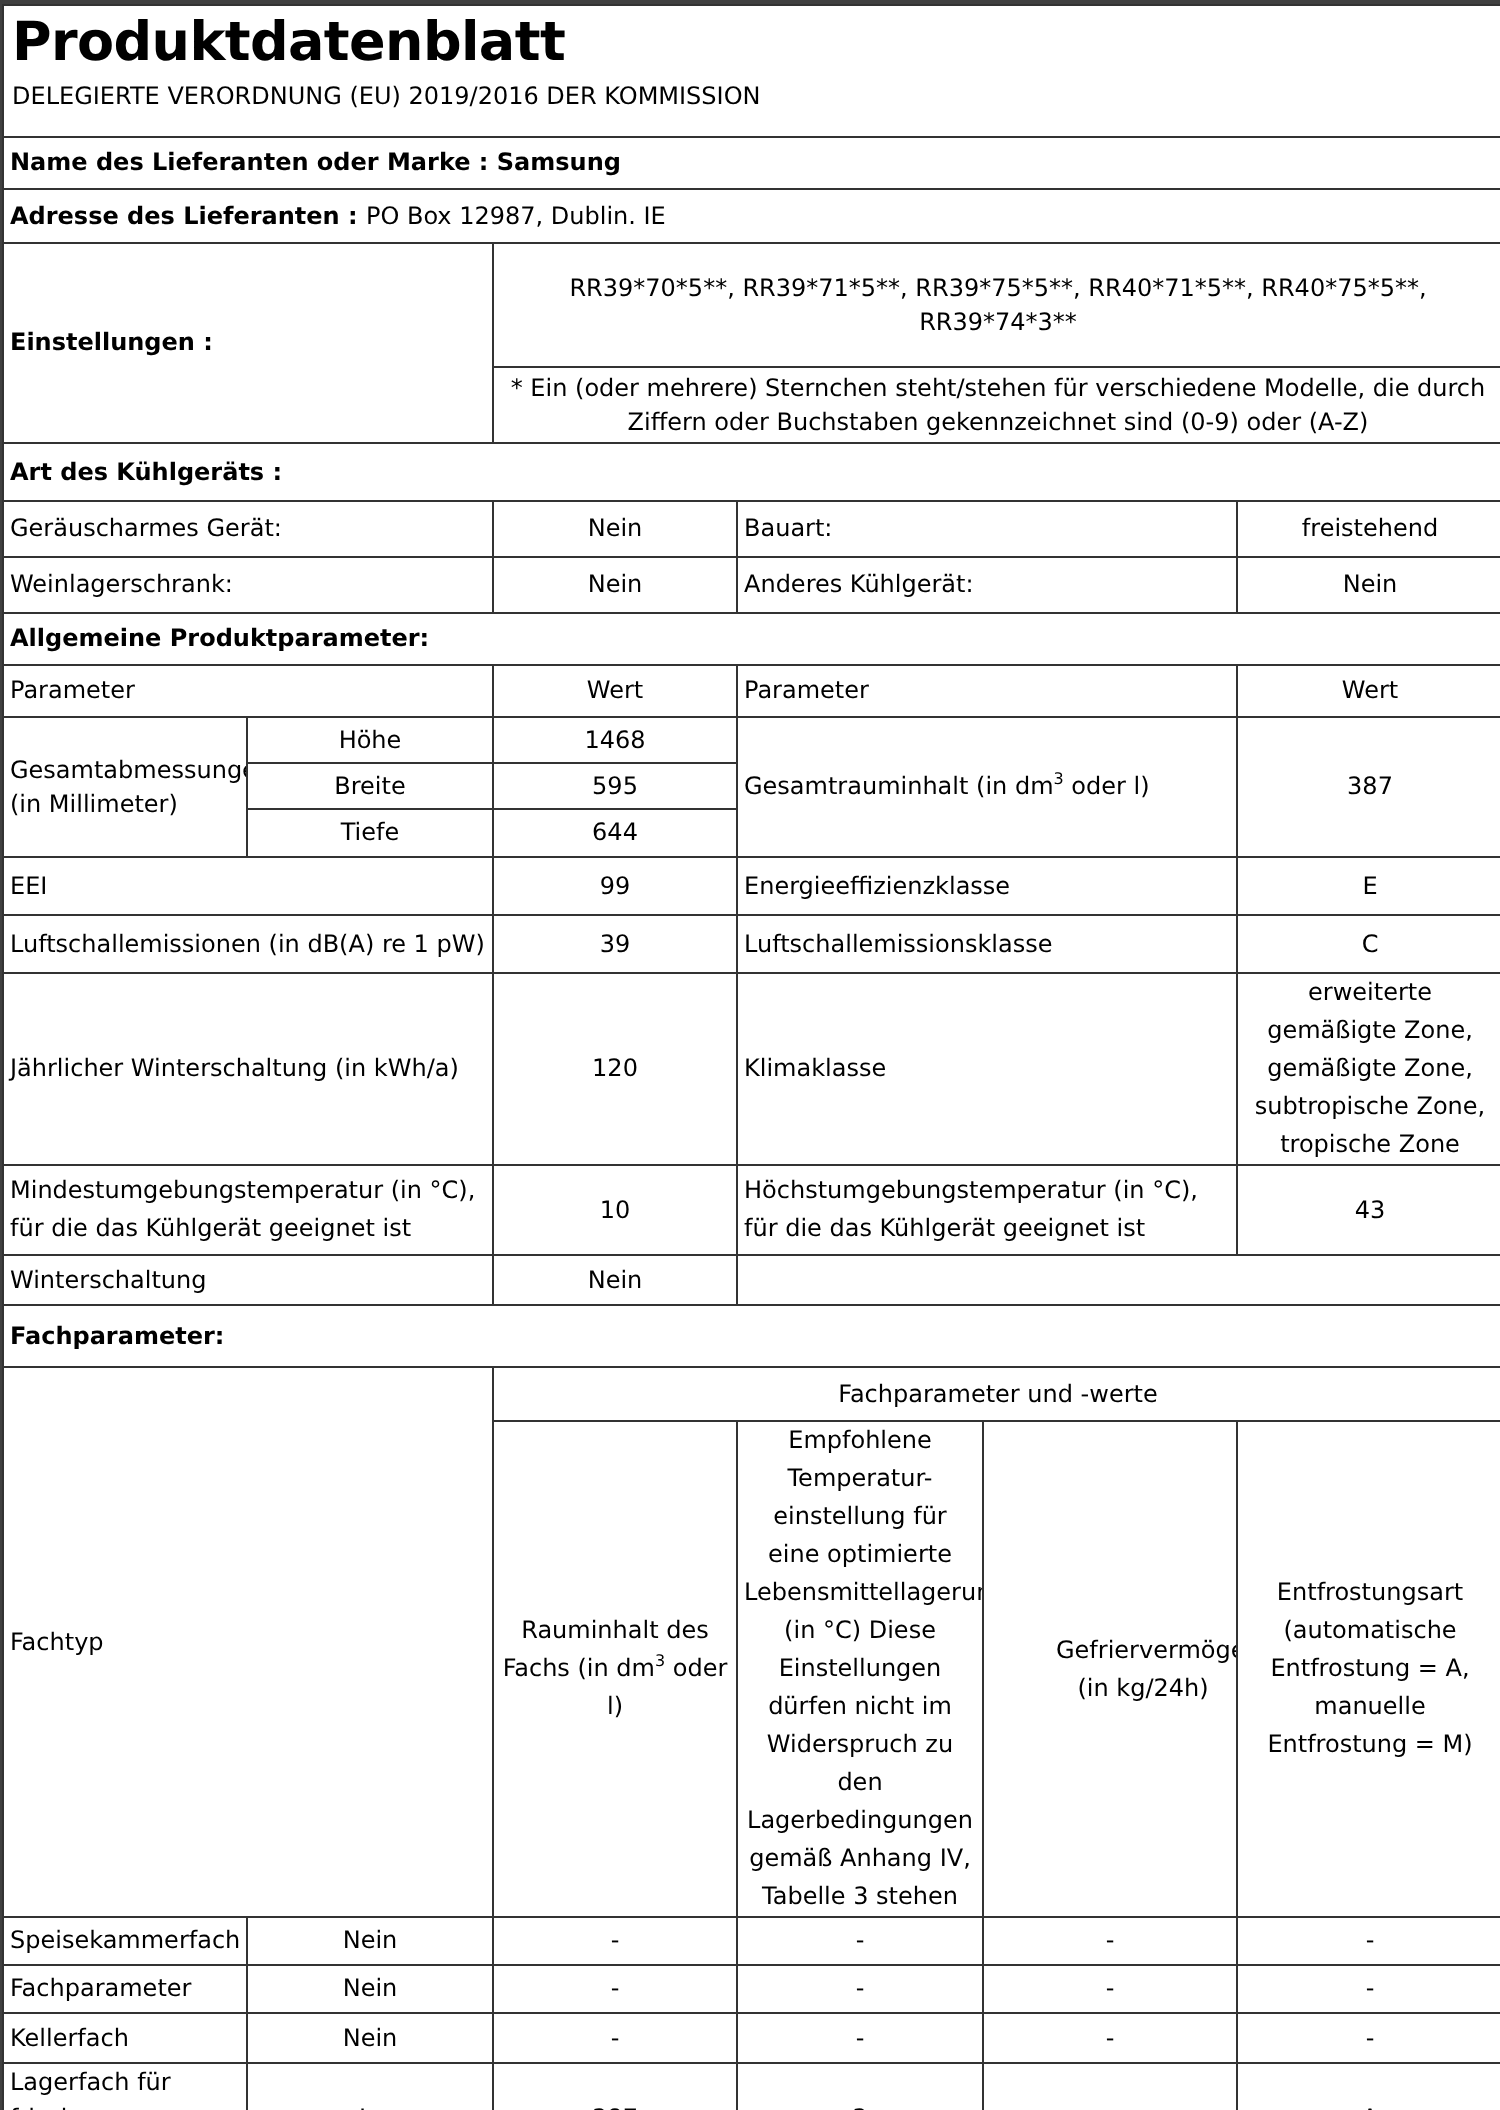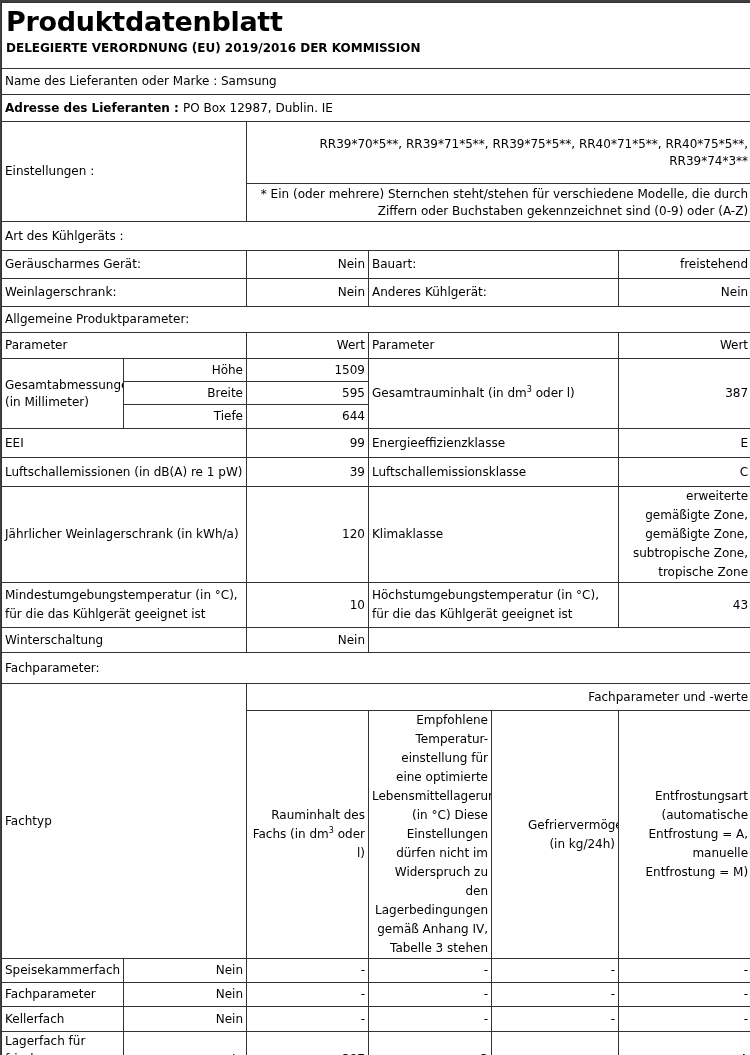--- a/index.html
+++ b/index.html
@@ -1,24 +1,24 @@
 <!DOCTYPE html>
 <html><head>
 <meta charset="utf-8">
 <style>
   html, body { margin: 0; padding: 0; background: #ffffff; }
   body { width: 750px; height: 1055px; overflow: hidden; font-family: "DejaVu Sans", sans-serif; color: #000; }
   .sheet { position: relative; width: 748px; height: 1053px; border: 2px solid #404040; box-sizing: content-box; }
   table { border-collapse: collapse; width: 750px; table-layout: fixed; position: absolute; left: -1px; top: 0; }
   td { border: 1.5px solid #333; padding: 0 3px; font-size: 12px; line-height: 17px; vertical-align: middle; overflow: hidden; }
-  td.c { text-align: right; }
+  td.c { text-align: center; }
   td.l { text-align: left; }
-  td.b { font-weight: normal; }
+  td.b { font-weight: bold; }
   .title { font-size: 27px; font-weight: bold; line-height: 34px; letter-spacing: -0.3px; }
-  .subtitle { font-size: 12px; line-height: 18px; padding-bottom: 4px; font-weight: bold; }
+  .subtitle { font-size: 12px; line-height: 18px; padding-bottom: 4px; }
   .b-label { font-weight: bold; }
   sup { font-size: 8px; line-height: 0; }
 </style>
 </head>
 <body>
 
 <div class="sheet">
 <table>
   <colgroup>
     <col style="width:122px">
@@ -77,21 +77,21 @@
   </tr>
   <tr style="height:26px">
     <td colspan="2" class="l">Parameter</td>
     <td class="c">Wert</td>
     <td colspan="2" class="l">Parameter</td>
     <td class="c">Wert</td>
   </tr>
   <tr style="height:23px">
     <td rowspan="3" class="l">Gesamtabmessungen (in Millimeter)</td>
     <td class="c">Höhe</td>
-    <td class="c">1509</td>
+    <td class="c">1468</td>
     <td colspan="2" rowspan="3" class="l"><span>Gesamtrauminhalt (in dm</span><sup>3</sup><span> oder l)</span></td>
     <td rowspan="3" class="c">387</td>
   </tr>
   <tr style="height:23px">
     <td class="c">Breite</td>
     <td class="c">595</td>
   </tr>
   <tr style="height:24px">
     <td class="c">Tiefe</td>
     <td class="c">644</td>
@@ -102,21 +102,21 @@
     <td colspan="2" class="l">Energieeffizienzklasse</td>
     <td class="c">E</td>
   </tr>
   <tr style="height:29px">
     <td colspan="2" class="l">Luftschallemissionen (in dB(A) re 1 pW)</td>
     <td class="c">39</td>
     <td colspan="2" class="l">Luftschallemissionsklasse</td>
     <td class="c">C</td>
   </tr>
   <tr style="height:89px">
-    <td colspan="2" class="l">Jährlicher Weinlagerschrank (in kWh/a)</td>
+    <td colspan="2" class="l">Jährlicher Winterschaltung (in kWh/a)</td>
     <td class="c">120</td>
     <td colspan="2" class="l">Klimaklasse</td>
     <td class="c" style="line-height:19px;">erweiterte gemäßigte Zone, gemäßigte Zone, subtropische Zone, tropische Zone</td>
   </tr>
   <tr style="height:45px">
     <td colspan="2" class="l" style="line-height:19px;">Mindestumgebungstemperatur (in °C), für die das Kühlgerät geeignet ist</td>
     <td class="c">10</td>
     <td colspan="2" class="l" style="line-height:19px;">Höchstumgebungstemperatur (in °C), für die das Kühlgerät geeignet ist</td>
     <td class="c">43</td>
   </tr>

